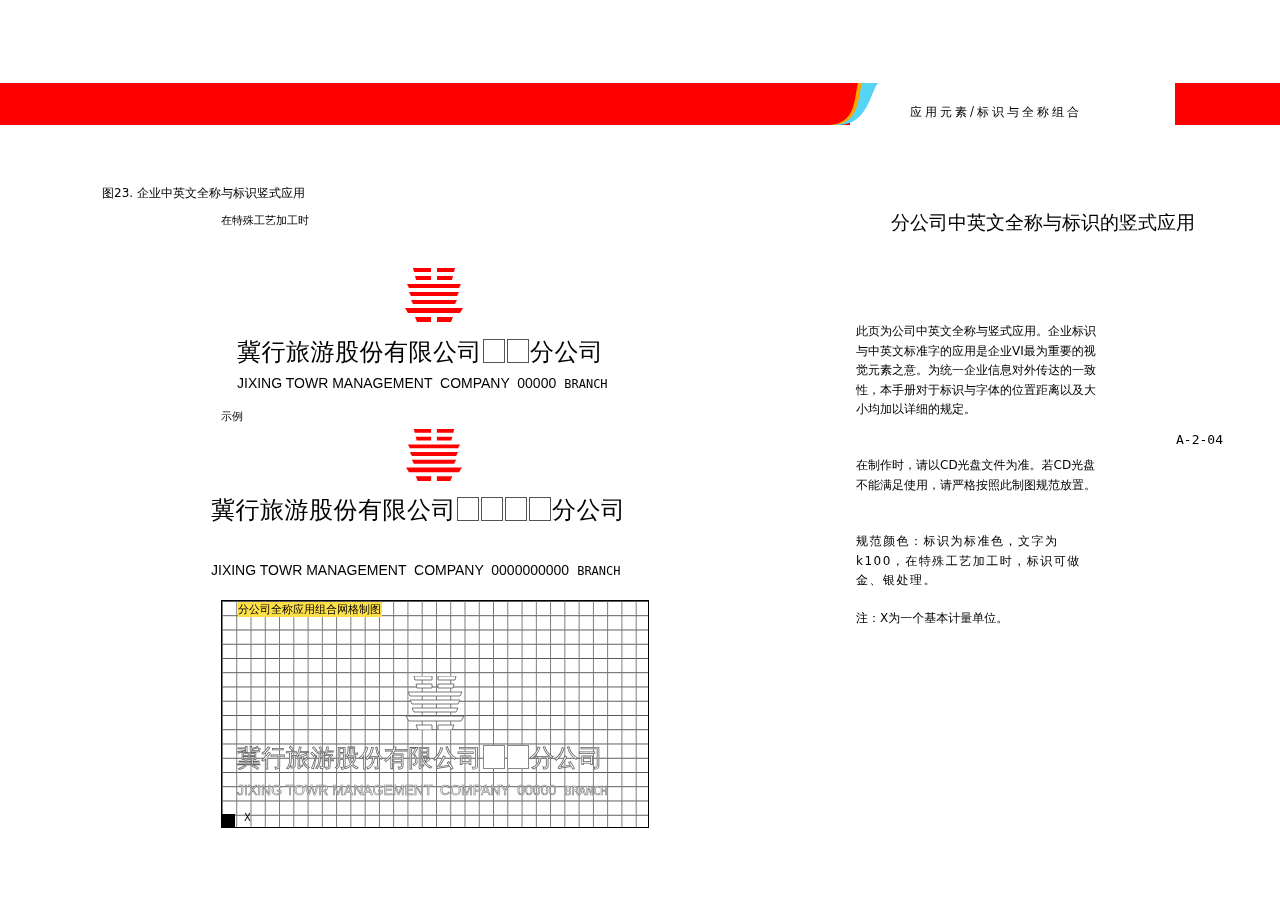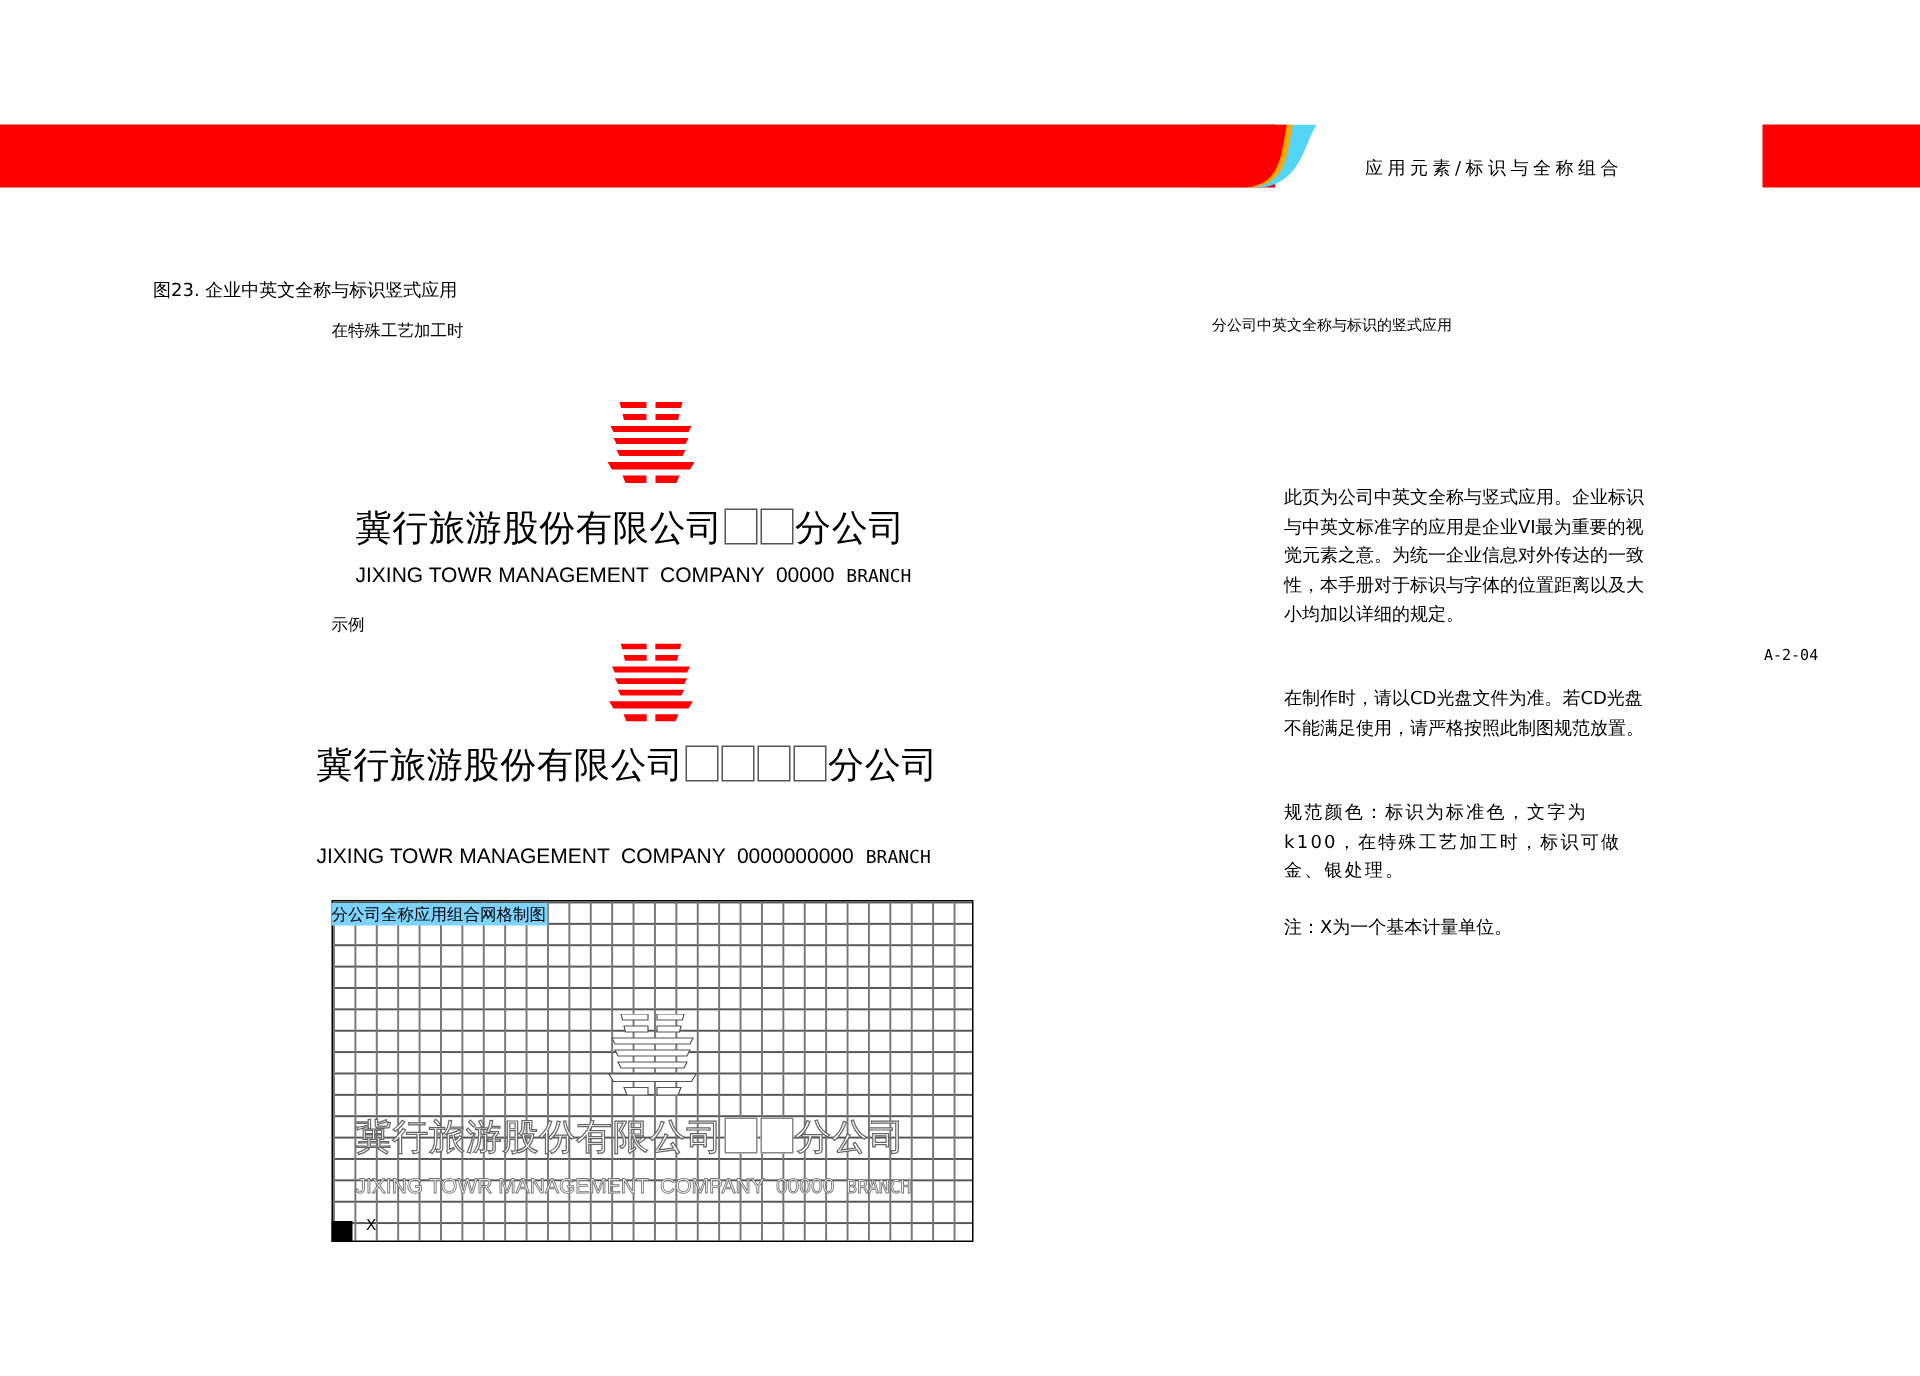--- a/index.html
+++ b/index.html
@@ -14,29 +14,29 @@
   .logo svg{display:block;}
   .cn-name{font-size:24px;white-space:nowrap;font-family:"DejaVu Sans",sans-serif;letter-spacing:0.5px;}
   .cn-name .box{display:inline-block;width:20px;height:22px;border:1px solid #555;vertical-align:-3px;margin:0 1px;background:#fff;}
   .en-name{font-size:14px;white-space:nowrap;font-family:"Liberation Sans",sans-serif;}
   .en-name .branch{font-size:12px;font-family:"DejaVu Sans Mono",monospace;margin-left:8px;}
   .grid{left:221px;top:600px;width:428px;height:228px;border:1.5px solid #000;box-sizing:border-box;
     background-image:
       linear-gradient(to right,#777 1px,transparent 1px),
       linear-gradient(to bottom,#555 1px,transparent 1px);
     background-size:14.27px 100%,100% 14.25px;}
-  .grid-title{left:221px;top:602px;font-size:11px;background:#7dd3fc;padding-right:1px;}
+  .grid-title{left:238px;top:602px;font-size:11px;background:#fde047;padding-right:1px;}
   .grid-unit{left:221px;top:814px;width:14px;height:14px;background:#000;}
   .grid-x{left:244px;top:812px;font-size:10px;}
   .outline-text{color:#fff;-webkit-text-stroke:0.8px #666;}
   .outline-text.en{ -webkit-text-stroke:0.6px #777;}
   .outline-text .box{background:#fff;border-color:#888;}
-  .right-title{left:808px;top:210px;font-size:10px;}
+  .right-title{left:891px;top:210px;font-size:19px;}
   .para{left:856px;width:240px;font-size:12px;line-height:19.5px;}
-  .page-num{left:1176px;top:432px;font-size:10px;font-family:"DejaVu Sans Mono",monospace;}
+  .page-num{left:1176px;top:432px;font-size:13px;font-family:"DejaVu Sans Mono",monospace;}
 </style>
 </head>
 <body>
 
 <div class="abs bar-left"></div>
 <svg class="abs swoosh" viewBox="0 0 80 42" width="80" height="42">
   <path d="M0 0 H78 C70 10 68 40 40 42 H0 Z" fill="#55d5f5"></path>
   <path d="M0 0 H62 C58 14 60 40 34 42 H0 Z" fill="#ffa500"></path>
   <path d="M0 0 H58 C54 16 56 40 30 42 H0 Z" fill="#ff0000"></path>
 </svg>

